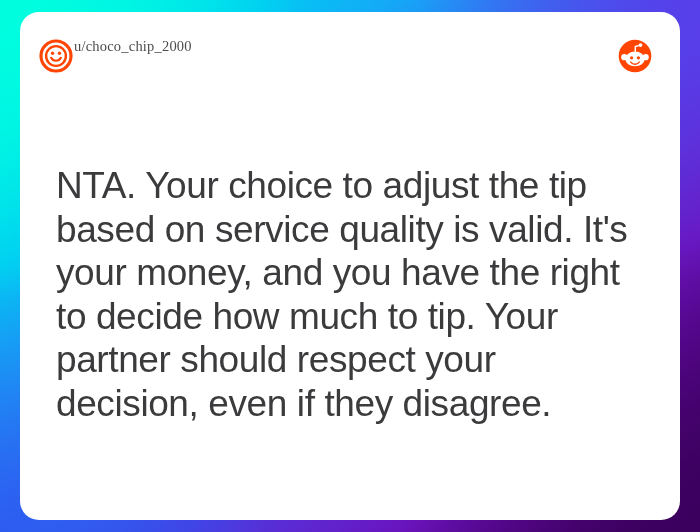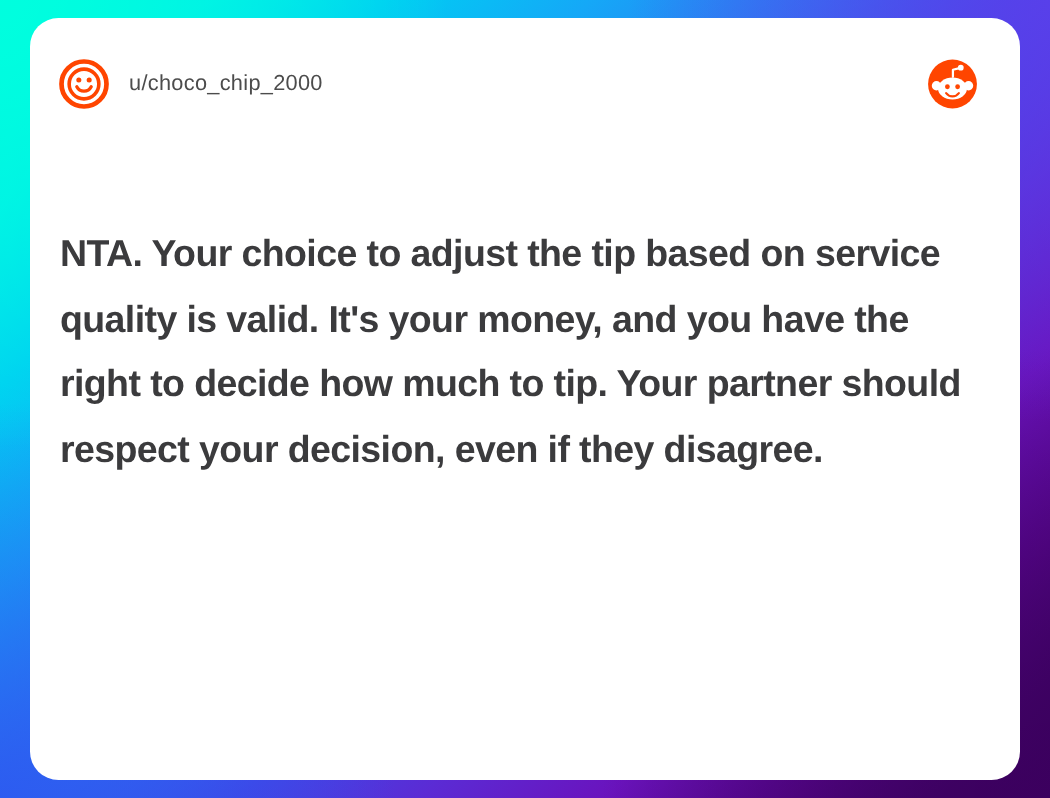--- a/index.html
+++ b/index.html
@@ -69,22 +69,21 @@
     top: 0;
     right: 0;
     height: 88px;
     display: flex;
     align-items: center;
     padding: 0 28px 0 18px;
     box-sizing: border-box;
   }
   .author-block {
     display: flex;
-    align-items: center;
-    gap: 12px;
+    font-family: Liberation Serif, serif;
   }
   .avatar {
     width: 36px;
     height: 36px;
     flex: 0 0 36px;
     display: block;
   }
   .author-name {
     font-size: 14.5px;
     letter-spacing: 0.2px;
@@ -100,26 +99,26 @@
   }
 
   
   .card-body {
     position: absolute;
     left: 20px;
     top: 136px;
     right: 26px;
   }
   .body-text {
-    margin: 0;
-    font-size: 25px;
+    margin: 16px;
+    font-size: 37px;
     line-height: 43.5px;
     letter-spacing: -0.4px;
     color: #3b3b3d;
-    font-weight: 700;
+    font-weight: 400;
     white-space: pre-line;
   }
 </style>
 </head>
 <body>
 
 <div id="stage">
 
   <div id="backdrop"></div>
   <div id="backdrop-tint"></div>

